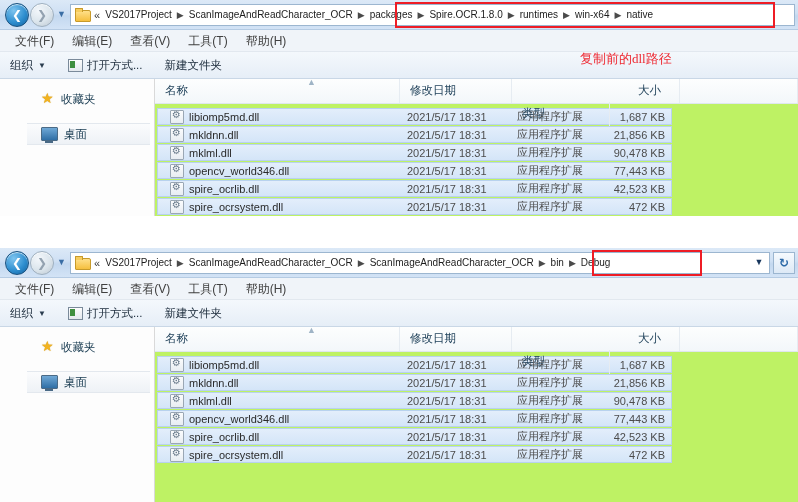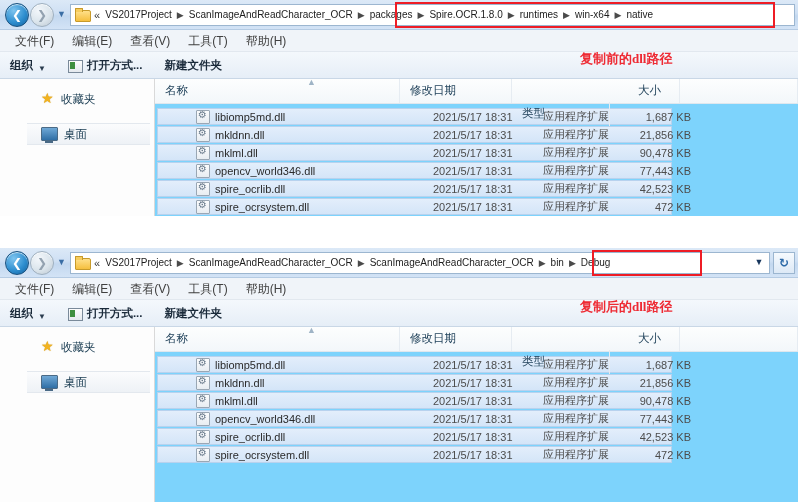--- a/index.html
+++ b/index.html
@@ -129,23 +129,22 @@
   
   .toolbar {
     height: 26px;
     background: linear-gradient(to bottom,#f4f8fc 0%, #e6eef7 100%);
     border-bottom: 1px solid #c9d7e6;
     display: flex; align-items: center;
     padding-left: 10px;
   }
   .tb-item {
     font-size: 11.5px; color: #1a2a3a;
-    display: flex; align-items: flex-end;
+    display: flex; align-items: center;
     margin-right: 22px;
-    font-weight: bold;
   }
   .tb-caret { font-size: 8px; margin-left: 5px; color:#2b3d4f; }
   .openwith-ico {
     width: 13px; height: 11px;
     border: 1px solid #7a8a9a;
     background: linear-gradient(to bottom,#fdfdfd,#e4e9ee);
     margin-right: 4px;
     position: relative;
   }
   .openwith-ico::after {
@@ -191,21 +190,21 @@
     background: linear-gradient(to bottom,#6fa8d6 0%, #2f6ea5 100%);
     border-radius: 1px;
     position: relative;
   }
   .desk-ico::after {
     content:""; position:absolute; left:3px; bottom:-3px; width:8px;height:2px;
     background:#4a6a86;
   }
 
   
-  .listpane { flex: 1 1 auto; background: #7dd3fc; min-width: 0; }
+  .listpane { flex: 1 1 auto; background: #bef264; min-width: 0; }
   .colhdr {
     display: flex;
     height: 24px;
     background: linear-gradient(to bottom,#fdfefe 0%, #f3f7fa 100%);
     border-bottom: 1px solid #dfe7ee;
     align-items: center;
     position: relative;
   }
   .colhdr .ch {
     font-size: 11.5px; color: #23445c;
@@ -230,41 +229,41 @@
     display: flex; align-items: center;
     height: 17px;
     margin: 1px 0;
     background: linear-gradient(to bottom,#e3eefb 0%, #d4e5f8 100%);
     border: 1px solid #b8d2ee;
     box-sizing: border-box;
     width: 515px;
     margin-left: 2px;
   }
   .cell { font-size: 11px; color: #2a2a2a; box-sizing: border-box; overflow:hidden; white-space:nowrap;}
-  .c-name { width: 243px; flex: 0 0 243px; display: flex; align-items: center; padding-left: 12px; margin-left: 26px;}
+  .c-name { width: 243px; flex: 0 0 243px; display: flex; align-items: center; padding-left: 12px;}
   .c-date { width: 112px; flex: 0 0 112px; color:#4c4c4c; padding-left: 6px;}
   .c-type { width: 98px;  flex: 0 0 98px;  color:#4c4c4c; padding-left: 4px;}
   .c-size { width: 58px;  flex: 0 0 58px;  color:#4c4c4c; text-align: right; padding-right: 4px;}
   .dll-ico {
     width: 12px; height: 12px; flex: 0 0 auto; margin-right: 5px;
     border: 1px solid #9aa7b4;
     background: linear-gradient(to bottom,#fbfcfd,#e8edf2);
     position: relative; border-radius: 1px;
   }
   .dll-ico::after {
     content: "\2699";
     position: absolute; left: 1px; top: -2px;
     font-size: 10px; color: #6b7c8d; line-height: 12px;
   }
 
   
   .annot {
     position: absolute;
     font-family: "Liberation Serif", "DejaVu Serif", serif;
-    font-size: 13px; font-weight: bold;
+    font-size: 13px; font-weight: normal;
     color: #ee2a33;
     white-space: nowrap;
   }
   .gap { position:absolute; left:0; width:798px; background:#ffffff; }
 </style>
 </head>
 <body>
 
 <div class="page">
 
@@ -540,16 +539,15 @@
               <span>spire_ocrsystem.dll</span>
             </div>
             <div class="cell c-date">2021/5/17 18:31</div>
             <div class="cell c-type">应用程序扩展</div>
             <div class="cell c-size">472 KB</div>
           </div>
         </div>
       </div>
     </div>
 
-    <div class="annot" style="left:580px; top:50px;">复制后的dll路径</div>
   </div>
 
 </div>
 
 </body></html>

